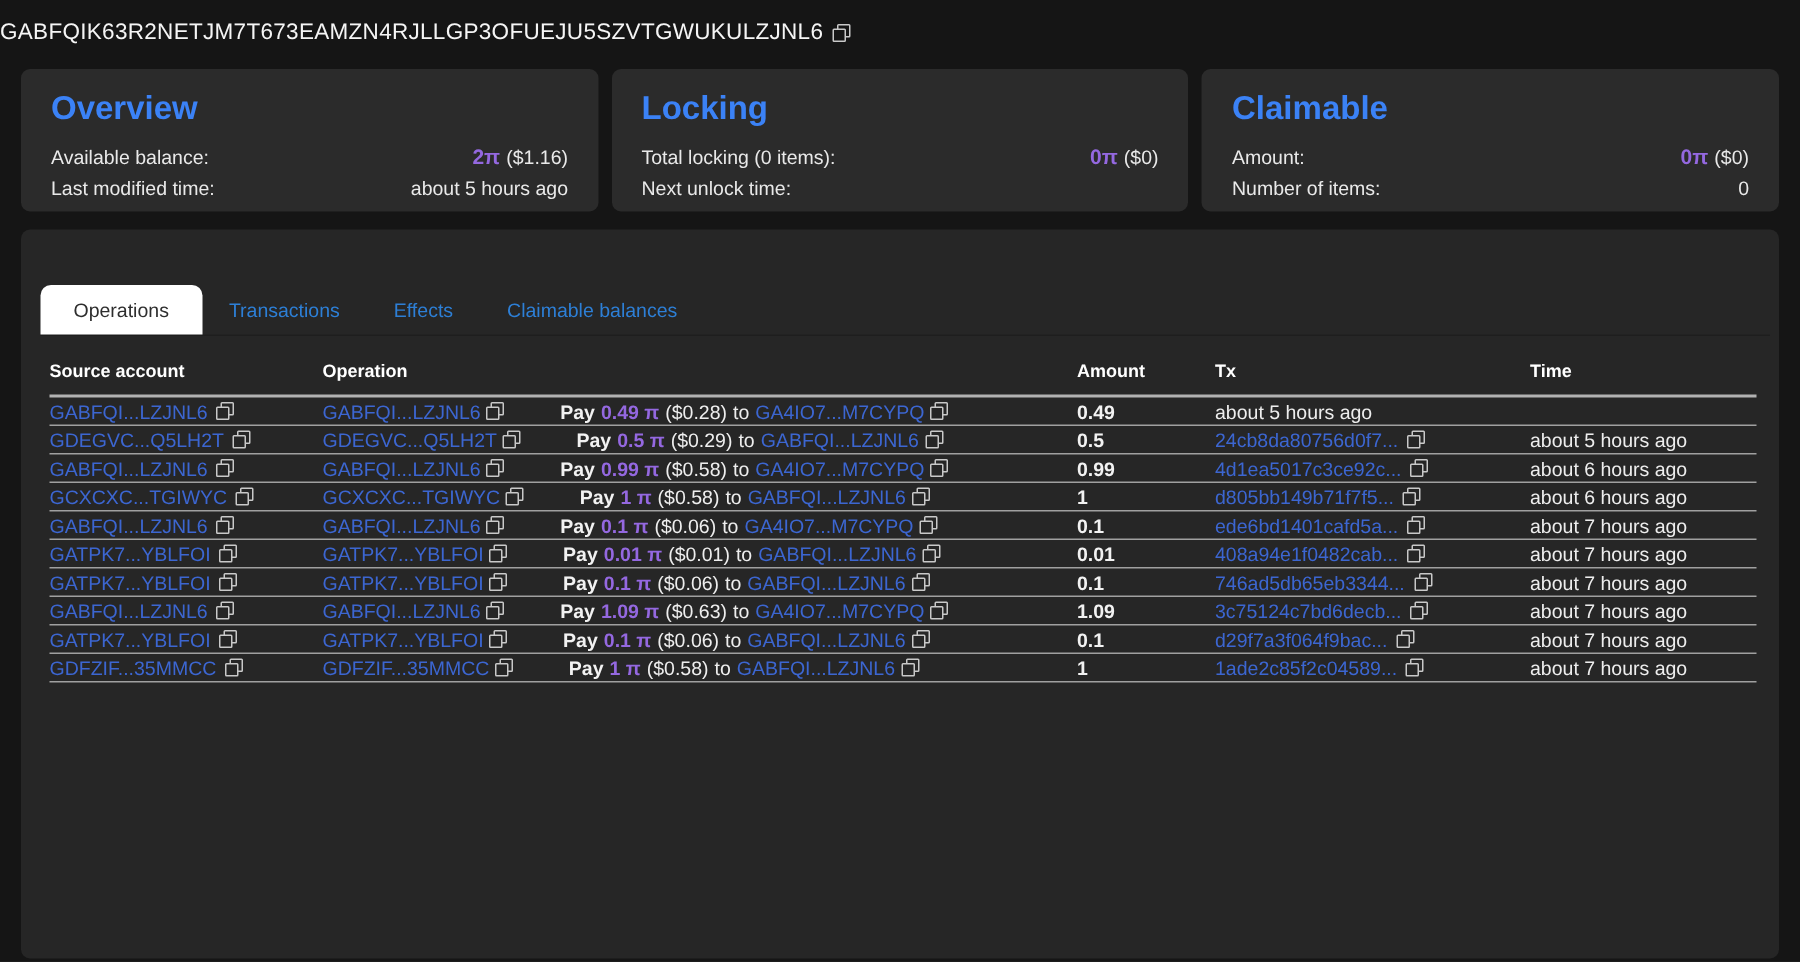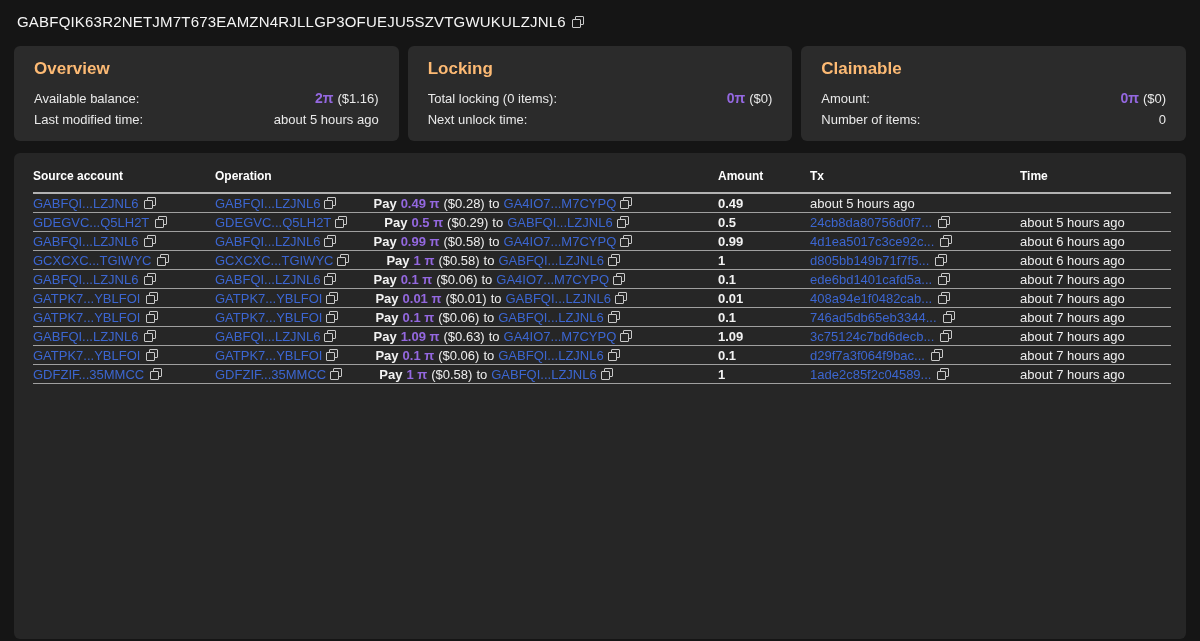--- a/index.html
+++ b/index.html
@@ -9,36 +9,36 @@
     font-family: "Liberation Sans", "DejaVu Sans", sans-serif;
     color: #ededed;
   }
   :root {
     --accent-purple: #9468e0;
     --link-blue: #3c66d1;
     --tab-blue: #2d7fd6;
   }
 
   
-  .addr-bar { padding: 13px 0 0 17px; display: flex; align-items: center; }
+  .addr-bar { padding: 13px 0 0 0; display: flex; align-items: center; }
   .addr-text { font-size: 15px; font-weight: 500; color: #f5f5f5; letter-spacing: .2px; }
 
   
   .copy { display: inline-block; position: relative; width: 12px; height: 12px;
           margin-left: 6px; vertical-align: -1px; cursor: pointer; flex: 0 0 auto; }
   .copy::before { content: ""; position: absolute; top: 0; right: 0; width: 7px; height: 7px;
                   border: 1px solid #c9c9c9; border-radius: 1px; }
   .copy::after  { content: ""; position: absolute; bottom: 0; left: 0; width: 7px; height: 7px;
                   border: 1px solid #c9c9c9; border-radius: 1px; background: #262626; }
   .copy.on-page::after { background: #151515; }
 
   
   .cards { display: flex; gap: 9px; margin: 16px 14px 0 14px; }
   .card { flex: 1; background: #2b2b2b; border-radius: 6px; padding: 13px 20px 14px 20px; height: 95px; }
-  .card-title { font-size: 17px; font-weight: 700; color: #fdba74; margin-bottom: 9px; }
+  .card-title { font-size: 22px; font-weight: 700; color: #3b82f6; margin-bottom: 9px; }
   .card-row { display: flex; justify-content: space-between; align-items: baseline;
               font-size: 13px; line-height: 21px; color: #e9e9e9; }
   .pi-val { color: var(--accent-purple); font-weight: 700; font-size: 14px; }
   .usd-val { color: #e9e9e9; font-size: 13px; margin-left: 4px; }
 
   
   .panel { margin: 12px 14px 0 14px; background: #262626; border-radius: 6px;
            height: 486px; overflow: hidden; }
 
   .tabs { display: flex; align-items: flex-end; margin: 37px 6px 0 13px;
@@ -101,20 +101,26 @@
     </div>
     <div class="card-row">
       <span>Number of items:</span>
       <span>0</span>
     </div>
   </div>
 </div>
 
 <div class="panel">
 
+  <div class="tabs">
+    <div class="tab active">Operations</div>
+    <div class="tab">Transactions</div>
+    <div class="tab">Effects</div>
+    <div class="tab">Claimable balances</div>
+  </div>
 
   <div class="table">
     <div class="tgrid thead">
       <div>Source account</div>
       <div>Operation</div>
       <div>Amount</div>
       <div>Tx</div>
       <div>Time</div>
     </div>
     <div id="table-body">

